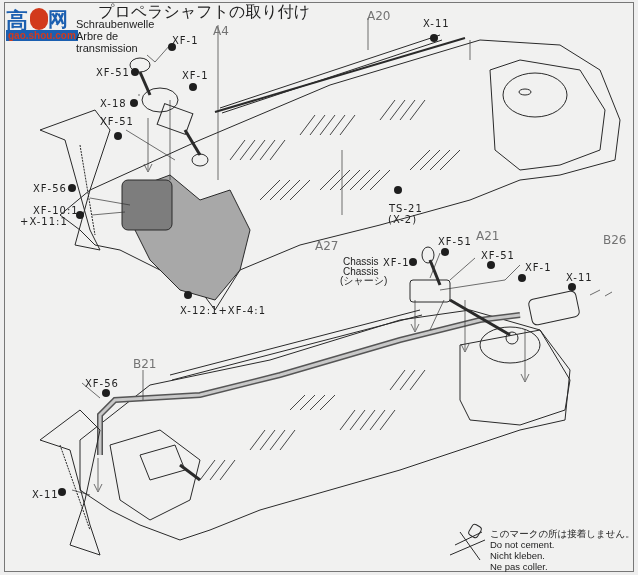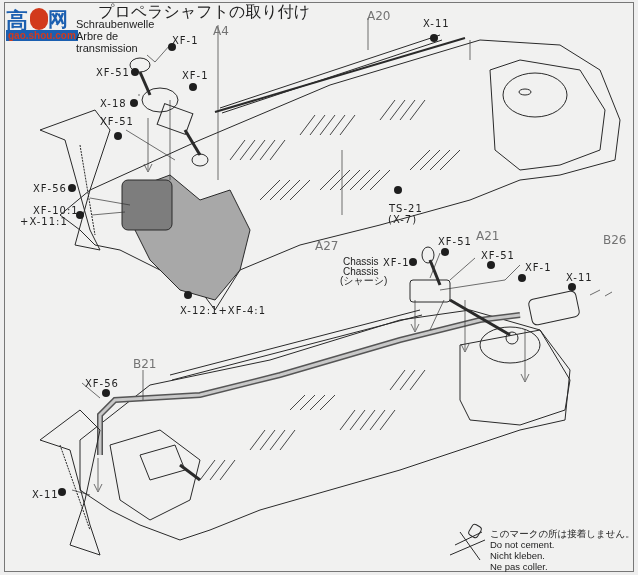--- a/index.html
+++ b/index.html
@@ -169,21 +169,21 @@
 <div class="lbl" style="left:172px;top:35px;">XF-1</div>
 <div class="lbl" style="left:96px;top:67px;">XF-51</div>
 <div class="lbl" style="left:182px;top:70px;">XF-1</div>
 <div class="lbl" style="left:100px;top:98px;">X-18</div>
 <div class="lbl" style="left:100px;top:116px;">XF-51</div>
 <div class="lbl" style="left:423px;top:18px;">X-11</div>
 <div class="lbl" style="left:33px;top:183px;">XF-56</div>
 <div class="lbl" style="left:33px;top:205px;">XF-10:1</div>
 <div class="lbl" style="left:20px;top:216px;text-align:right;">+X-11:1</div>
 <div class="lbl" style="left:389px;top:203px;">TS-21</div>
-<div class="lbl" style="left:388px;top:214px;">(X-7)</div>
+<div class="lbl" style="left:388px;top:214px;">(X-2)</div>
 <div class="lbl" style="left:180px;top:305px;">X-12:1+XF-4:1</div>
 
 <div class="big" style="left:476px;top:229px;">A21</div>
 <div class="big" style="left:603px;top:233px;">B26</div>
 <div class="big" style="left:133px;top:357px;">B21</div>
 
 <div class="lbl" style="left:438px;top:236px;">XF-51</div>
 <div class="lbl" style="left:383px;top:257px;">XF-1</div>
 <div class="lbl" style="left:481px;top:250px;">XF-51</div>
 <div class="lbl" style="left:525px;top:262px;">XF-1</div>

